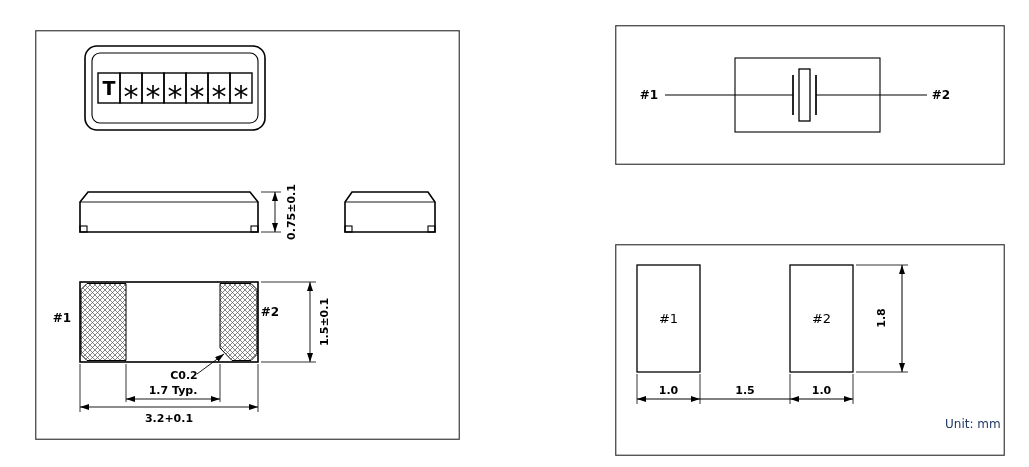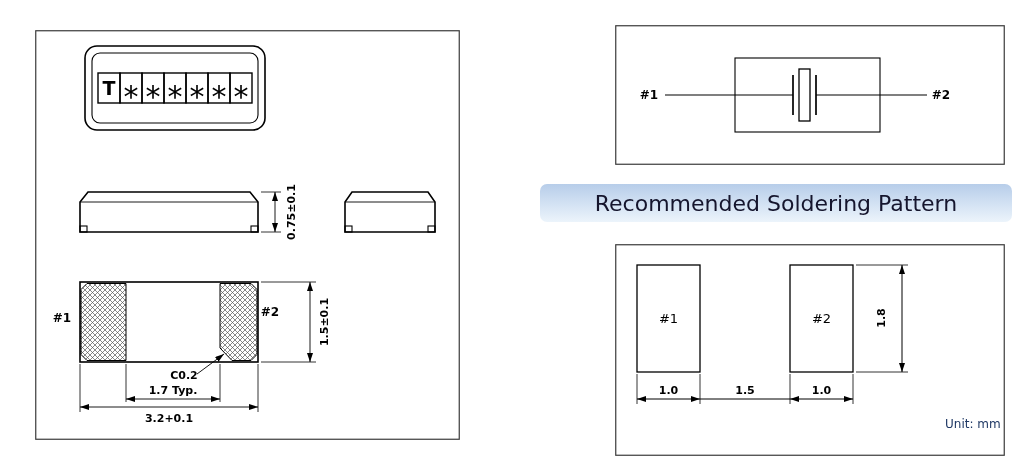--- a/index.html
+++ b/index.html
@@ -125,23 +125,20 @@
       <line x1="178" y1="50" x2="178" y2="90" stroke-width="1.7"></line>
       <rect x="184" y="44" width="11" height="52" stroke-width="1.3"></rect>
       <line x1="201" y1="50" x2="201" y2="90" stroke-width="1.7"></line>
       <line x1="201" y1="70" x2="265" y2="70" stroke-width="1.1"></line>
       <line x1="265" y1="70" x2="312" y2="70" stroke-width="1.1"></line>
     </g>
     <text class="pin" x="34" y="70" text-anchor="middle" dominant-baseline="central">#1</text>
     <text class="pin" x="326" y="70" text-anchor="middle" dominant-baseline="central">#2</text>
   </svg>
 
-  <div class="header-bar">
-    <span>Recommended Soldering Pattern</span>
-  </div>
 
   <svg class="abs" style="left:615px;top:244px" width="390" height="212" viewBox="0 0 390 212">
     <defs>
       <marker id="bS" markerWidth="10" markerHeight="7" refX="0.5" refY="3" orient="auto" markerUnits="userSpaceOnUse">
         <path d="M9.5,0 L0.5,3 L9.5,6 Z" fill="#000"></path>
       </marker>
       <marker id="bE" markerWidth="10" markerHeight="7" refX="9" refY="3" orient="auto" markerUnits="userSpaceOnUse">
         <path d="M0,0 L9,3 L0,6 Z" fill="#000"></path>
       </marker>
     </defs>

